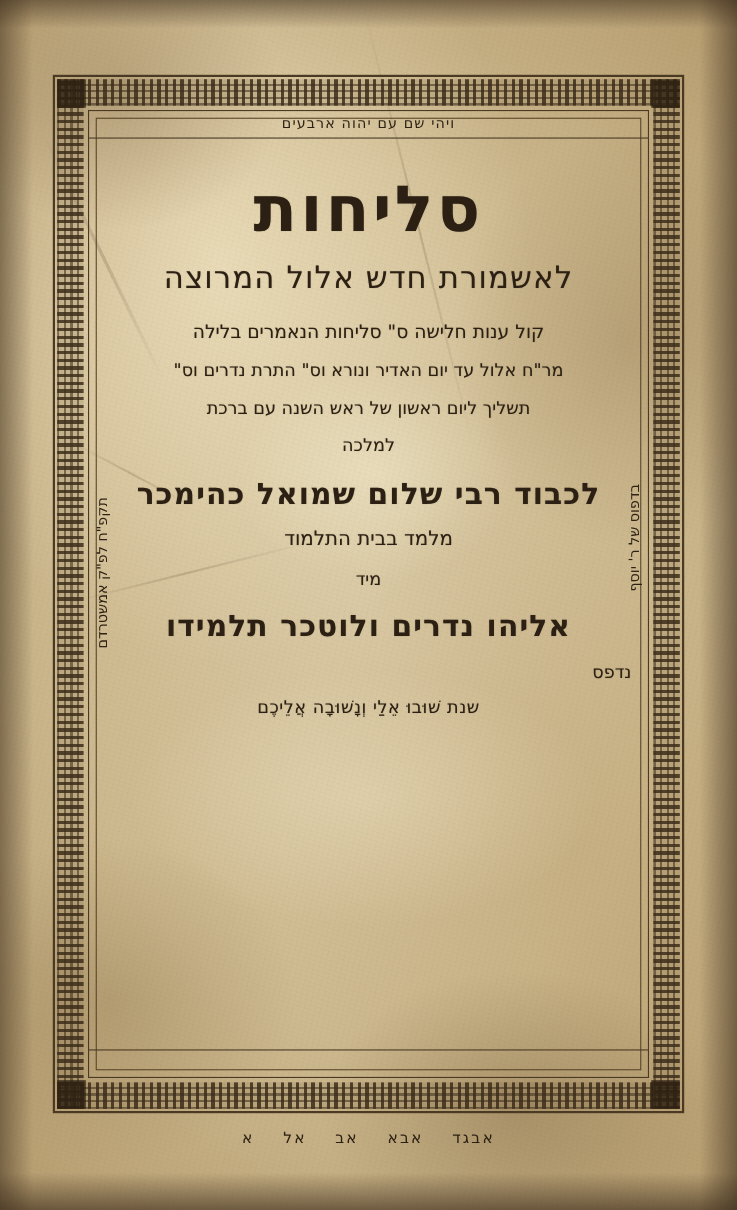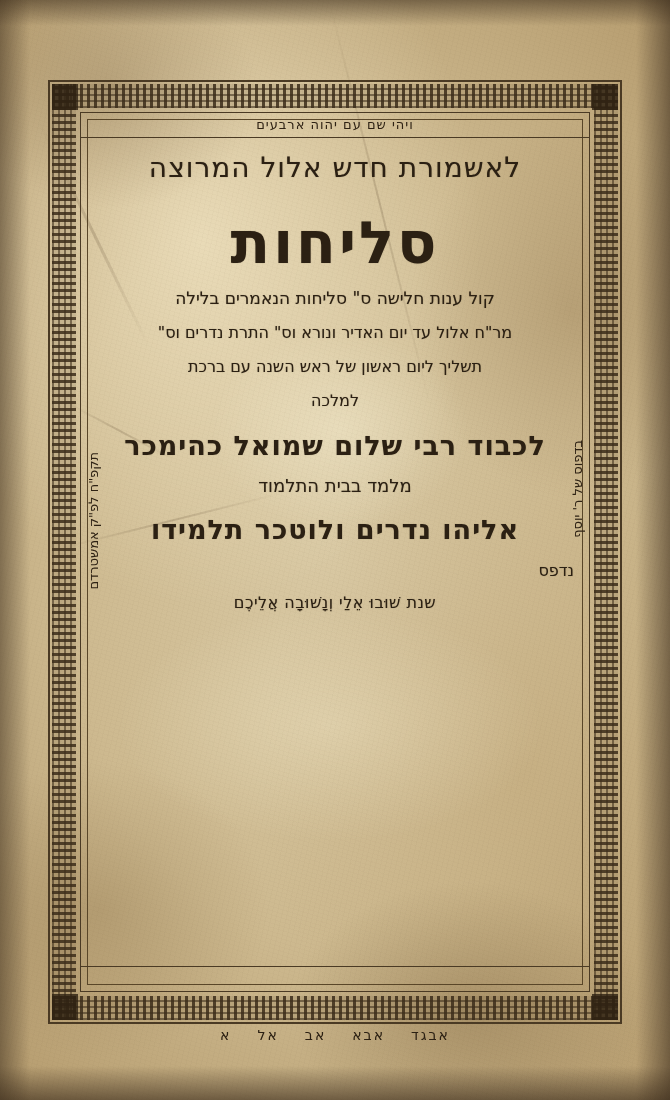--- a/index.html
+++ b/index.html
@@ -57,21 +57,21 @@
   }
   .e-top    { left:0; top:0;    width:670px; height:26px;  background: linear-gradient(180deg, rgba(60,45,28,.55), rgba(60,45,28,0)); }
   .e-bottom { left:0; bottom:0; width:670px; height:34px;  background: linear-gradient(0deg, rgba(55,40,25,.60), rgba(55,40,25,0)); }
   .e-left   { left:0; top:0;    width:30px;  height:1100px;background: linear-gradient(90deg, rgba(60,45,28,.50), rgba(60,45,28,0)); }
   .e-right  { right:0; top:0;   width:34px;  height:1100px;background: linear-gradient(270deg, rgba(55,40,25,.55), rgba(55,40,25,0)); }
 
   
   .frame-outer {
     position: absolute;
     left: 48px;
-    top: 80px;
+    top: 68px;
     width: 574px;
     height: 944px;
     border: 2px solid #4a3a24;
     box-sizing: border-box;
   }
   .frame-band {
     position: absolute;
     box-sizing: border-box;
     background-color: rgba(80,62,38,0.12);
     background-image:
@@ -260,30 +260,31 @@
     </div>
 
     <div class="header-line">
       <span class="htext">ויהי שם עם יהוה ארבעים</span>
     </div>
 
     <div class="bottom-rule"></div>
   </div>
 
   <div class="content">
+    <p class="ln bigtitle">סליחות</p>
     <p class="ln subtitle">לאשמורת חדש אלול המרוצה</p>
-    <p class="ln bigtitle">סליחות</p>
 
     <p class="ln body-l">קול ענות חלישה ס" סליחות הנאמרים בלילה</p>
     <p class="ln body-m">מר"ח אלול עד יום האדיר ונורא וס" התרת נדרים וס"</p>
     <p class="ln body-m">תשליך ליום ראשון של ראש השנה עם ברכת</p>
     <p class="ln small-word">למלכה</p>
 
     <p class="ln honor">לכבוד רבי שלום שמואל כהימכר</p>
     <p class="ln melamed">מלמד בבית התלמוד</p>
+    <p class="ln miyad">מיד</p>
 
     <p class="ln student">אליהו נדרים ולוטכר תלמידו</p>
     <p class="ln nidpas">נדפס</p>
     <p class="ln year">שנת שׁוּבוּ אֵלַי וְנָשׁוּבָה אֲלֵיכֶם</p>
   </div>
 
   <div class="side-note side-left">תקפ"ח לפ"ק אמשטרדם</div>
   <div class="side-note side-right">בדפוס של ר' יוסף</div>
 
   <div class="bottom-row">

